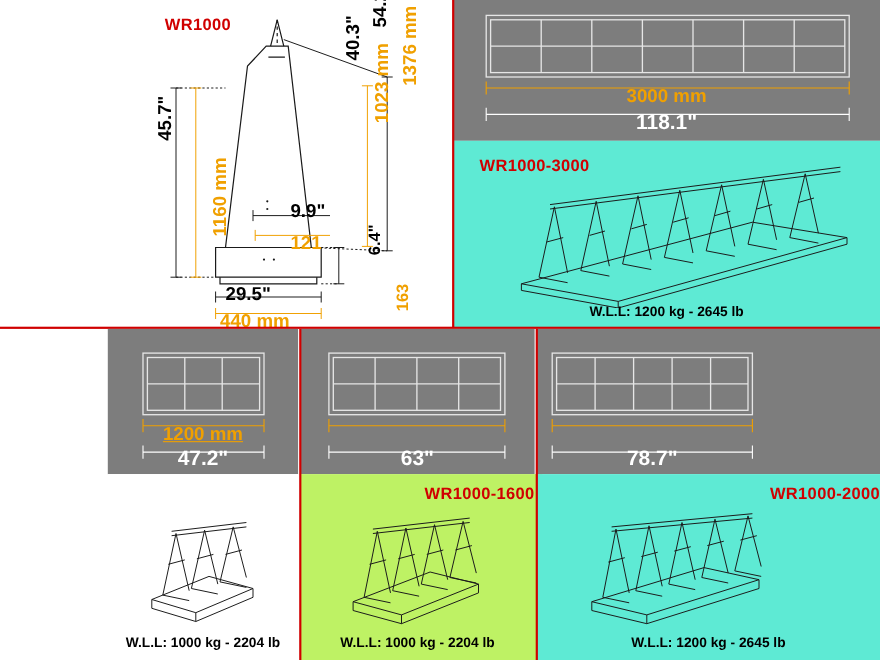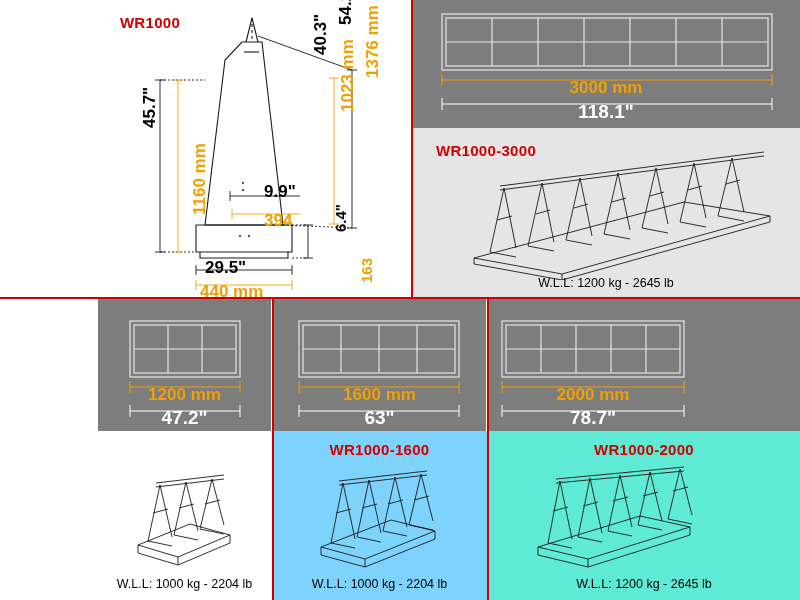--- a/index.html
+++ b/index.html
@@ -8,24 +8,24 @@
     background:#ffffff;
     font-family:"Liberation Sans", sans-serif;
     position:relative;
     overflow:hidden;
   }
   .panel{position:absolute;box-sizing:border-box;}
 
   
   .title{
     color:#d00000;font-weight:bold;font-size:15px;letter-spacing:.3px;
-    text-align:center;white-space:nowrap;
+    text-align:right;white-space:nowrap;
   }
   .wll{
-    color:#000;font-size:12.5px;text-align:center;white-space:nowrap;
+    color:#000;font-size:12.5px;text-align:center;white-space:nowrap;font-weight:bold;
   }
   .dim-in{color:#000;font-weight:bold;font-size:17px;white-space:nowrap;}
   .dim-mm{color:#f0a000;font-weight:bold;font-size:17px;white-space:nowrap;}
   .dim-in-s{color:#000;font-weight:bold;font-size:15px;white-space:nowrap;}
   .dim-mm-s{color:#f0a000;font-weight:bold;font-size:15px;white-space:nowrap;}
 
   
   .grey{background:#7d7d7d;}
 
   
@@ -109,21 +109,21 @@
   <div class="dim-in" style="position:absolute;left:140px;top:128px;transform:rotate(-90deg);transform-origin:left top;">45.7"</div>
   <div class="dim-mm" style="position:absolute;left:190px;top:215px;transform:rotate(-90deg);transform-origin:left top;">1160 mm</div>
 
   <div class="dim-in" style="position:absolute;left:336px;top:25px;transform:rotate(-90deg);transform-origin:left top;">54.2"</div>
   <div class="dim-mm" style="position:absolute;left:363px;top:78px;transform:rotate(-90deg);transform-origin:left top;">1376 mm</div>
 
   <div class="dim-in" style="position:absolute;left:311px;top:55px;transform:rotate(-90deg);transform-origin:left top;">40.3"</div>
   <div class="dim-mm" style="position:absolute;left:338px;top:112px;transform:rotate(-90deg);transform-origin:left top;">1023 mm</div>
 
   <div class="dim-in" style="position:absolute;left:264px;top:182px;">9.9"</div>
-  <div class="dim-mm" style="position:absolute;left:264px;top:211px;">394</div>
+  <div class="dim-mm" style="position:absolute;left:264px;top:211px;">121</div>
 
   <div class="dim-in-s" style="position:absolute;left:332px;top:232px;transform:rotate(-90deg);transform-origin:left top;">6.4"</div>
   <div class="dim-mm-s" style="position:absolute;left:358px;top:283px;transform:rotate(-90deg);transform-origin:left top;">163</div>
 
   <div class="dim-in" style="position:absolute;left:205px;top:258px;">29.5"</div>
   <div class="dim-mm" style="position:absolute;left:200px;top:282px;">440 mm</div>
 </div>
 
 <div class="panel grey" style="left:412px;top:0;width:388px;height:128px;">
   <svg width="388" height="128" viewBox="0 0 388 128">
@@ -146,21 +146,21 @@
     <g stroke="#ffffff" stroke-width="1" fill="none">
       <line x1="30" y1="104" x2="360" y2="104"></line>
       <line x1="30" y1="98" x2="30" y2="110"></line>
       <line x1="360" y1="98" x2="360" y2="110"></line>
     </g>
   </svg>
   <div class="dim-mm" style="position:absolute;left:0;top:78px;width:388px;text-align:center;">3000 mm</div>
   <div class="dim-in" style="position:absolute;left:0;top:101px;width:388px;text-align:center;color:#fff;font-size:19px;">118.1"</div>
 </div>
 
-<div class="panel" style="left:412px;top:128px;width:388px;height:170px;background:#e5e5e5;">
+<div class="panel" style="left:412px;top:128px;width:388px;height:170px;background:#5eead4;">
   <div class="title" style="position:absolute;left:24px;top:14px;width:200px;text-align:left;">WR1000-3000</div>
 
   <svg width="388" height="140" viewBox="0 0 388 140" style="position:absolute;left:0;top:12px;">
     <g stroke="#1a1a1a" fill="none" stroke-width="0.9">
 
       <path d="M62 118 L150 134 L358 76 L272 62 Z"></path>
       <path d="M62 118 L62 124 L150 140 L150 134"></path>
       <path d="M150 140 L358 82 L358 76"></path>
 
       <path d="M88 46 L352 12"></path>
@@ -203,21 +203,21 @@
       <line x1="32" y1="88" x2="142" y2="88"></line>
       <line x1="32" y1="82" x2="32" y2="94"></line>
       <line x1="142" y1="82" x2="142" y2="94"></line>
     </g>
     <g stroke="#ffffff" stroke-width="1" fill="none">
       <line x1="32" y1="112" x2="142" y2="112"></line>
       <line x1="32" y1="106" x2="32" y2="118"></line>
       <line x1="142" y1="106" x2="142" y2="118"></line>
     </g>
   </svg>
-  <div class="dim-mm" style="position:absolute;left:0;top:86px;width:173px;text-align:center;">1200 mm</div>
+  <div class="dim-mm" style="position:absolute;left:0;top:86px;width:173px;text-align:center;text-decoration:underline;">1200 mm</div>
   <div class="dim-in" style="position:absolute;left:0;top:108px;width:173px;text-align:center;color:#fff;font-size:19px;">47.2"</div>
 </div>
 
 <div class="panel" style="left:98px;top:431px;width:173px;height:169px;background:#fff;">
   <svg width="173" height="110" viewBox="0 0 173 110" style="position:absolute;left:0;top:32px;">
     <g stroke="#1a1a1a" fill="none" stroke-width="0.9">
       <path d="M40 82 L80 94 L132 72 L92 61 Z"></path>
       <path d="M40 82 L40 90 L80 102 L80 94"></path>
       <path d="M80 102 L132 80 L132 72"></path>
       <path d="M58 20 L126 12"></path>
@@ -246,25 +246,24 @@
       <line x1="26" y1="88" x2="186" y2="88"></line>
       <line x1="26" y1="82" x2="26" y2="94"></line>
       <line x1="186" y1="82" x2="186" y2="94"></line>
     </g>
     <g stroke="#ffffff" stroke-width="1" fill="none">
       <line x1="26" y1="112" x2="186" y2="112"></line>
       <line x1="26" y1="106" x2="26" y2="118"></line>
       <line x1="186" y1="106" x2="186" y2="118"></line>
     </g>
   </svg>
-  <div class="dim-mm" style="position:absolute;left:0;top:86px;width:213px;text-align:center;">1600 mm</div>
   <div class="dim-in" style="position:absolute;left:0;top:108px;width:213px;text-align:center;color:#fff;font-size:19px;">63"</div>
 </div>
 
-<div class="panel" style="left:273px;top:431px;width:220px;height:169px;background:#7dd3fc;">
+<div class="panel" style="left:273px;top:431px;width:220px;height:169px;background:#bef264;">
   <div class="title" style="position:absolute;left:0;top:10px;width:213px;">WR1000-1600</div>
   <svg width="213" height="110" viewBox="0 0 213 110" style="position:absolute;left:0;top:32px;">
     <g stroke="#1a1a1a" fill="none" stroke-width="0.9">
       <path d="M48 84 L92 96 L162 68 L118 57 Z"></path>
       <path d="M48 84 L48 92 L92 104 L92 96"></path>
       <path d="M92 104 L162 76 L162 68"></path>
       <path d="M66 18 L154 8"></path>
       <path d="M66 22 L154 12"></path>
       <path d="M70 20 L58 80 M70 20 L82 76"></path>
       <path d="M96 17 L84 74 M96 17 L108 70"></path>
@@ -292,21 +291,20 @@
       <line x1="14" y1="88" x2="196" y2="88"></line>
       <line x1="14" y1="82" x2="14" y2="94"></line>
       <line x1="196" y1="82" x2="196" y2="94"></line>
     </g>
     <g stroke="#ffffff" stroke-width="1" fill="none">
       <line x1="14" y1="112" x2="196" y2="112"></line>
       <line x1="14" y1="106" x2="14" y2="118"></line>
       <line x1="196" y1="106" x2="196" y2="118"></line>
     </g>
   </svg>
-  <div class="dim-mm" style="position:absolute;left:14px;top:86px;width:182px;text-align:center;">2000 mm</div>
   <div class="dim-in" style="position:absolute;left:14px;top:108px;width:182px;text-align:center;color:#fff;font-size:19px;">78.7"</div>
 </div>
 
 <div class="panel" style="left:488px;top:431px;width:312px;height:169px;background:#5eead4;">
   <div class="title" style="position:absolute;left:0;top:10px;width:312px;">WR1000-2000</div>
   <svg width="312" height="110" viewBox="0 0 312 110" style="position:absolute;left:0;top:32px;">
     <g stroke="#1a1a1a" fill="none" stroke-width="0.9">
       <path d="M50 84 L100 96 L202 64 L152 53 Z"></path>
       <path d="M50 84 L50 92 L100 104 L100 96"></path>
       <path d="M100 104 L202 72 L202 64"></path>

